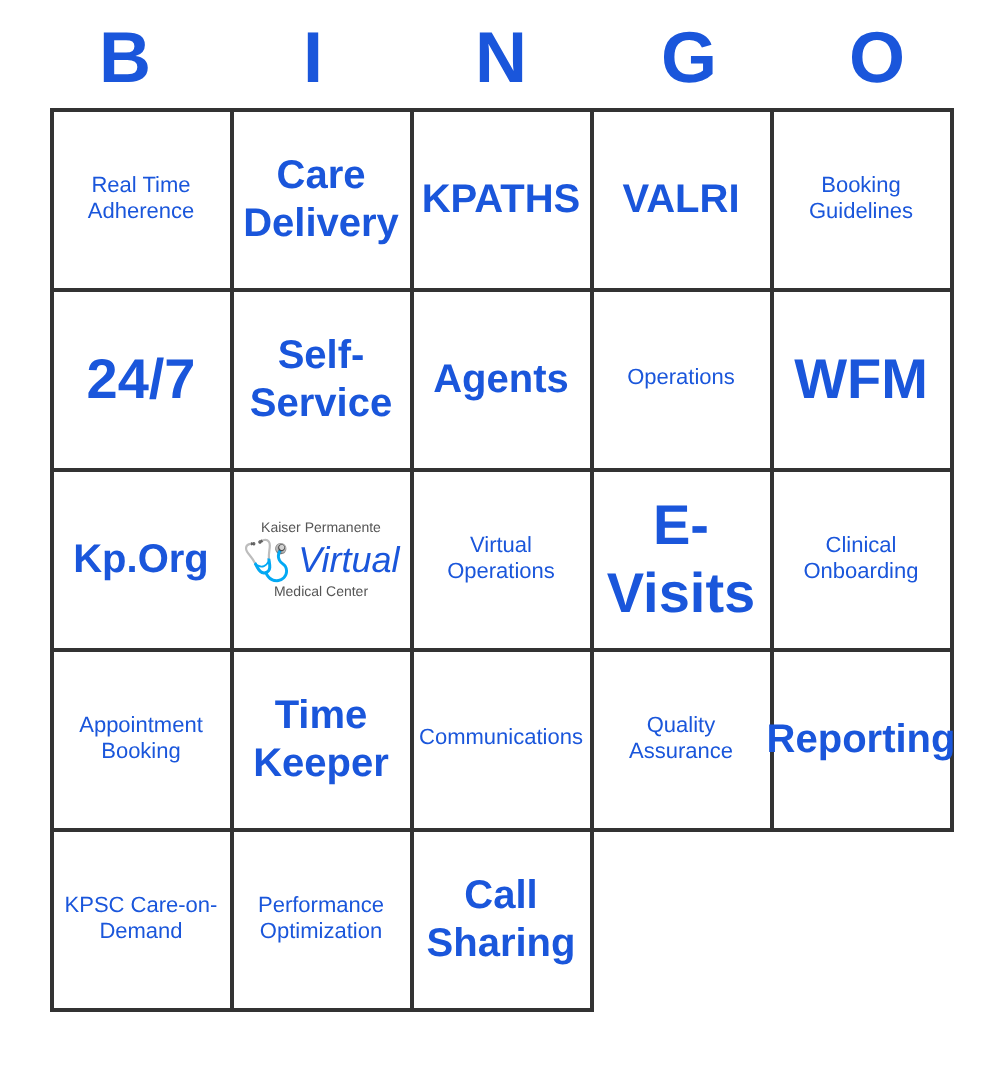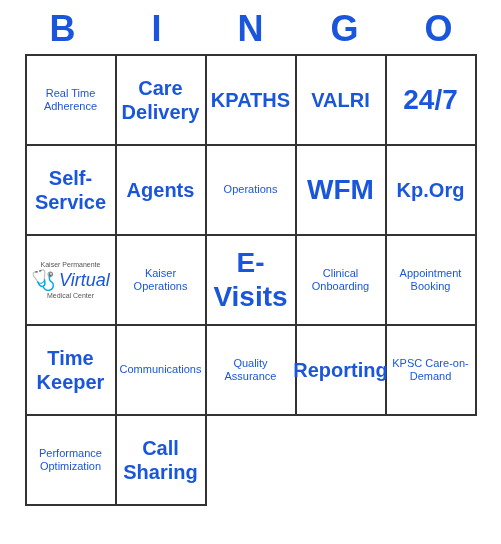--- a/index.html
+++ b/index.html
@@ -126,20 +126,23 @@
     <span class="cell-text small">Real Time Adherence</span>
   </div>
   <div class="cell">
     <span class="cell-text medium">Care Delivery</span>
   </div>
   <div class="cell">
     <span class="cell-text medium">KPATHS</span>
   </div>
   <div class="cell">
     <span class="cell-text medium">VALRI</span>
+  </div>
+  <div class="cell">
+    <span class="cell-text small">Booking Guidelines</span>
   </div>
 
   <div class="cell">
     <span class="cell-text large">24/7</span>
   </div>
   <div class="cell">
     <span class="cell-text medium">Self-Service</span>
   </div>
   <div class="cell">
     <span class="cell-text medium">Agents</span>
@@ -158,21 +161,21 @@
     <div class="kp-logo">
       <span class="kp-top-text">Kaiser Permanente</span>
       <div class="kp-brand">
         <span class="kp-icon">🩺</span>
         <span class="kp-virtual">Virtual</span>
       </div>
       <span class="kp-sub">Medical Center</span>
     </div>
   </div>
   <div class="cell">
-    <span class="cell-text small">Kaiser Operations</span>
+    <span class="cell-text small">Virtual Operations</span>
   </div>
   <div class="cell">
     <span class="cell-text large">E-Visits</span>
   </div>
 
   <div class="cell">
     <span class="cell-text small">Clinical Onboarding</span>
   </div>
   <div class="cell">
     <span class="cell-text small">Appointment Booking</span>

